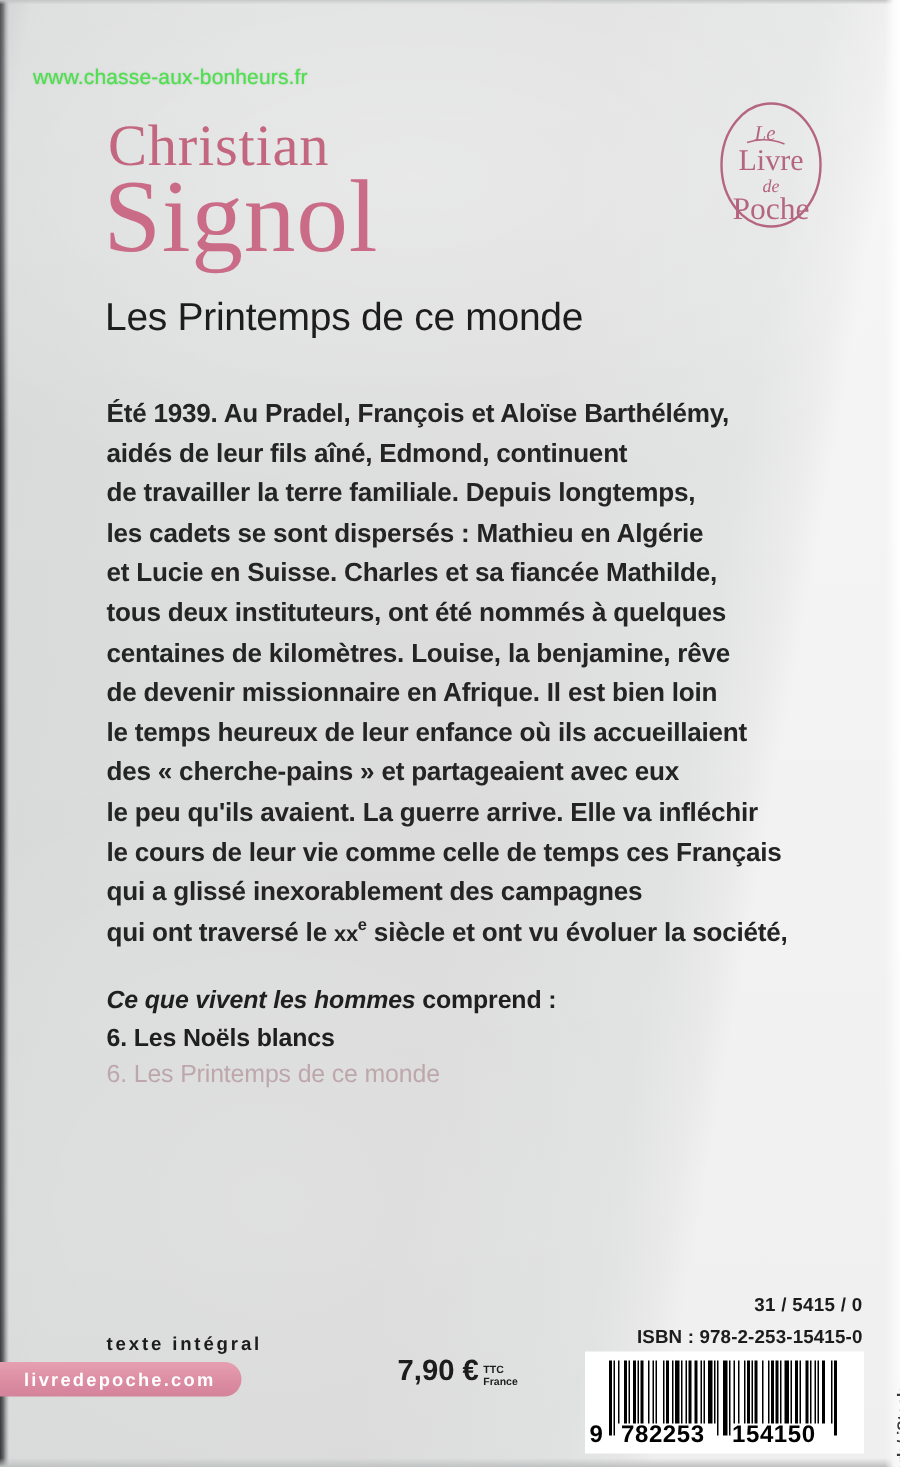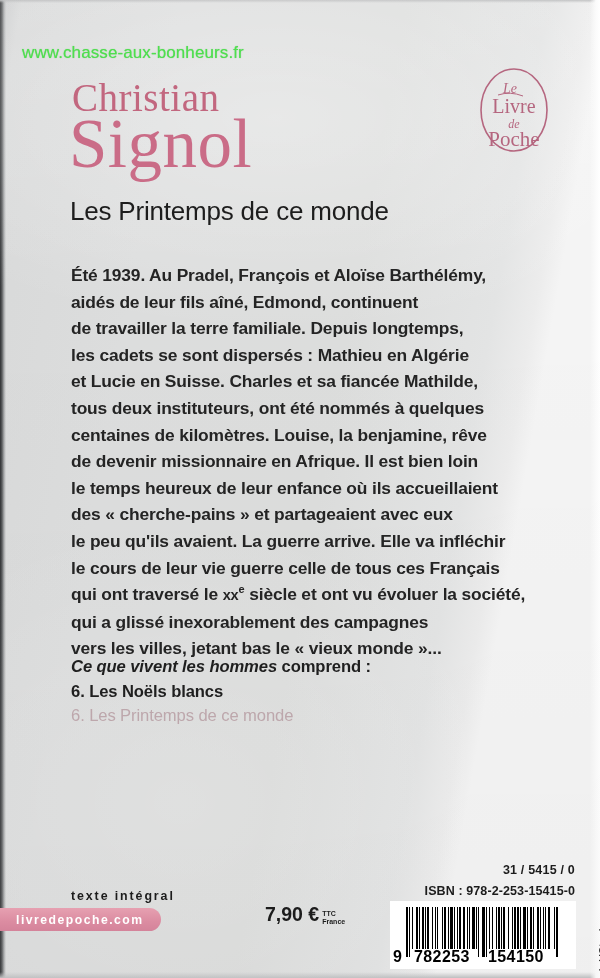--- a/index.html
+++ b/index.html
@@ -61,21 +61,21 @@
     left: 0; right: 0; bottom: 0;
     height: 6px;
     background: linear-gradient(0deg, #c2c3c4 0%, rgba(219,220,220,0) 100%);
   }
 
   
   .watermark {
     position: absolute;
     left: 22px;
     top: 43px;
-    font-size: 17px;
+    font-size: 14px;
     letter-spacing: 0.1px;
     color: #4ee04e;
     text-shadow: 0 0 1px rgba(40,180,40,0.55);
     white-space: nowrap;
   }
 
   
   .author-first {
     position: absolute;
     left: 72px;
@@ -309,24 +309,23 @@
     <p>aidés de leur fils aîné, Edmond, continuent</p>
     <p>de travailler la terre familiale. Depuis longtemps,</p>
     <p>les cadets se sont dispersés : Mathieu en Algérie</p>
     <p>et Lucie en Suisse. Charles et sa fiancée Mathilde,</p>
     <p>tous deux instituteurs, ont été nommés à quelques</p>
     <p>centaines de kilomètres. Louise, la benjamine, rêve</p>
     <p>de devenir missionnaire en Afrique. Il est bien loin</p>
     <p>le temps heureux de leur enfance où ils accueillaient</p>
     <p>des « cherche-pains » et partageaient avec eux</p>
     <p>le peu qu'ils avaient. La guerre arrive. Elle va infléchir</p>
-    <p>le cours de leur vie guerre celle de tous ces Français</p>
+    <p>le cours de leur vie comme celle de temps ces Français</p>
+    <p>qui a glissé inexorablement des campagnes</p>
     <p><span>qui ont traversé le </span><span class="smallcaps">xx</span><span class="sup">e</span><span> siècle et ont vu évoluer la société,</span></p>
-    <p>qui a glissé inexorablement des campagnes</p>
-    <p>vers les villes, jetant bas le « vieux monde »...</p>
   </div>
 
   <div class="series">
     <div class="series-head"><em>Ce que vivent les hommes</em><span> comprend :</span></div>
     <div class="series-item-1">6. Les Noëls blancs</div>
     <div class="series-item-2">6. Les Printemps de ce monde</div>
   </div>
 
   <div class="credit">Couverture : © Sanga Park / iStock.</div>
 

